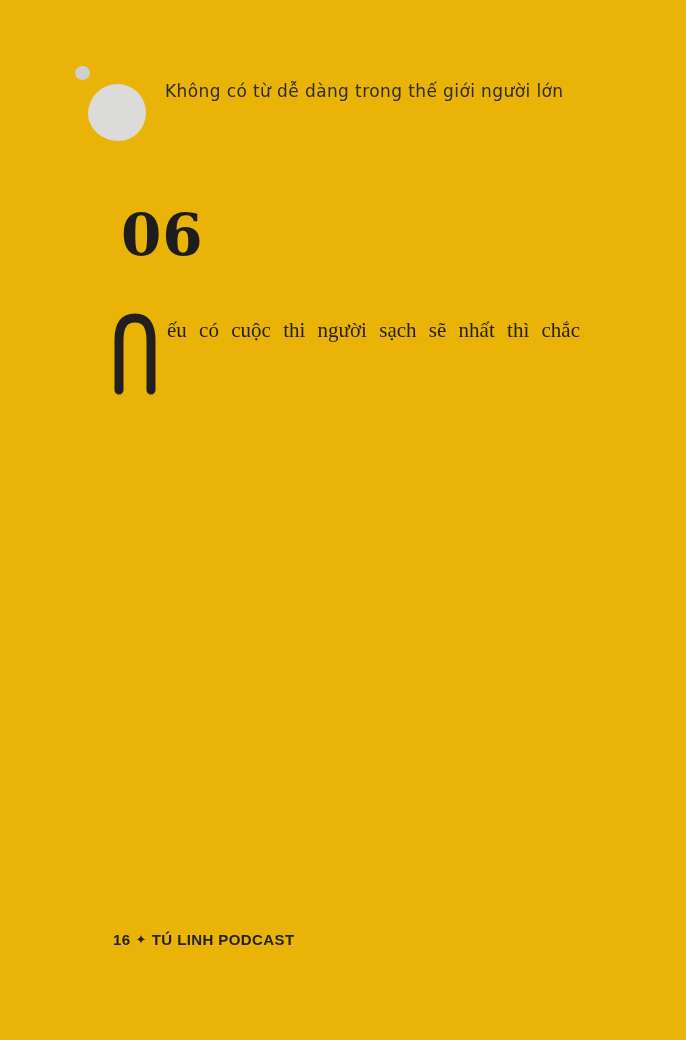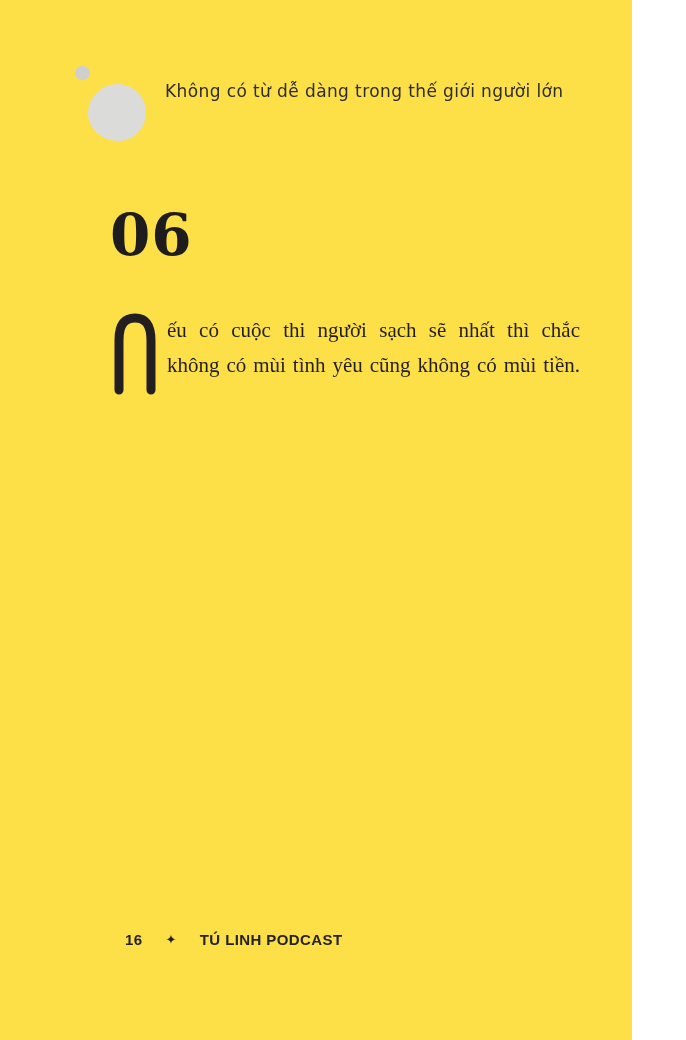--- a/index.html
+++ b/index.html
@@ -1,23 +1,23 @@
 <!DOCTYPE html>
 <html><head>
 <meta charset="utf-8">
 <style>
   * { margin: 0; padding: 0; box-sizing: border-box; }
   html, body { background: #ffffff; }
   body { font-family: "Liberation Serif", serif; }
 
   .page {
     position: relative;
-    width: 632px;
+    width: 686px;
     height: 1040px;
-    background: #fde047;
+    background: #eab308;
     overflow: hidden;
   }
 
   
   .blob-small {
     position: absolute;
     left: 75px; top: 66px;
     width: 15px; height: 14px;
     background: #cfcfcd;
     border-radius: 50% 48% 52% 50% / 49% 51% 49% 51%;
@@ -37,21 +37,21 @@
     width: 400px;
     font-family: "DejaVu Sans", sans-serif;
     font-size: 17px;
     letter-spacing: 0.4px;
     color: #2e2b2c;
   }
 
   
   .chapter-number {
     position: absolute;
-    left: 110px; top: 206px;
+    left: 121px; top: 206px;
     font-family: "DejaVu Serif", serif;
     font-weight: bold;
     font-size: 58px;
     line-height: 1;
     color: #1f1c1d;
     letter-spacing: 1px;
   }
 
   
   .body-block {
@@ -87,22 +87,21 @@
   .footer {
     position: absolute;
     left: 113px; top: 931px;
     font-family: "Liberation Sans", sans-serif;
     font-weight: bold;
     font-size: 15px;
     letter-spacing: 0.4px;
     color: #252223;
     display: flex;
     align-items: flex-end;
-    gap: 23px;
-    margin-left: 12px;
+    gap: 5px;
   }
   .footer .star {
     font-family: "DejaVu Sans", sans-serif;
     font-size: 13px;
     position: relative;
     top: -1px;
   }
 </style>
 </head>
 <body>
@@ -116,21 +115,20 @@
 
   <div class="chapter-number">06</div>
 
   <div class="body-block">
     <span class="dropcap-box">
       <svg viewBox="0 0 44 80" aria-hidden="true">
         <path d="M 6 76 L 6 26 C 6 9 13 4 22 4 C 32 4 38 10 38 27 L 38 76" fill="none" stroke="#231f20" stroke-width="9" stroke-linecap="round" stroke-linejoin="round"></path>
       </svg>
     </span>
     <span class="line">ếu có cuộc thi người sạch sẽ nhất thì chắc</span>
-    <span class="line">không có mùi tình yêu cũng không có mùi tiền.</span>
   </div>
 
   <div class="footer">
     <span>16</span>
     <span class="star">✦</span>
     <span>TÚ LINH PODCAST</span>
   </div>
 
 </div>
 

